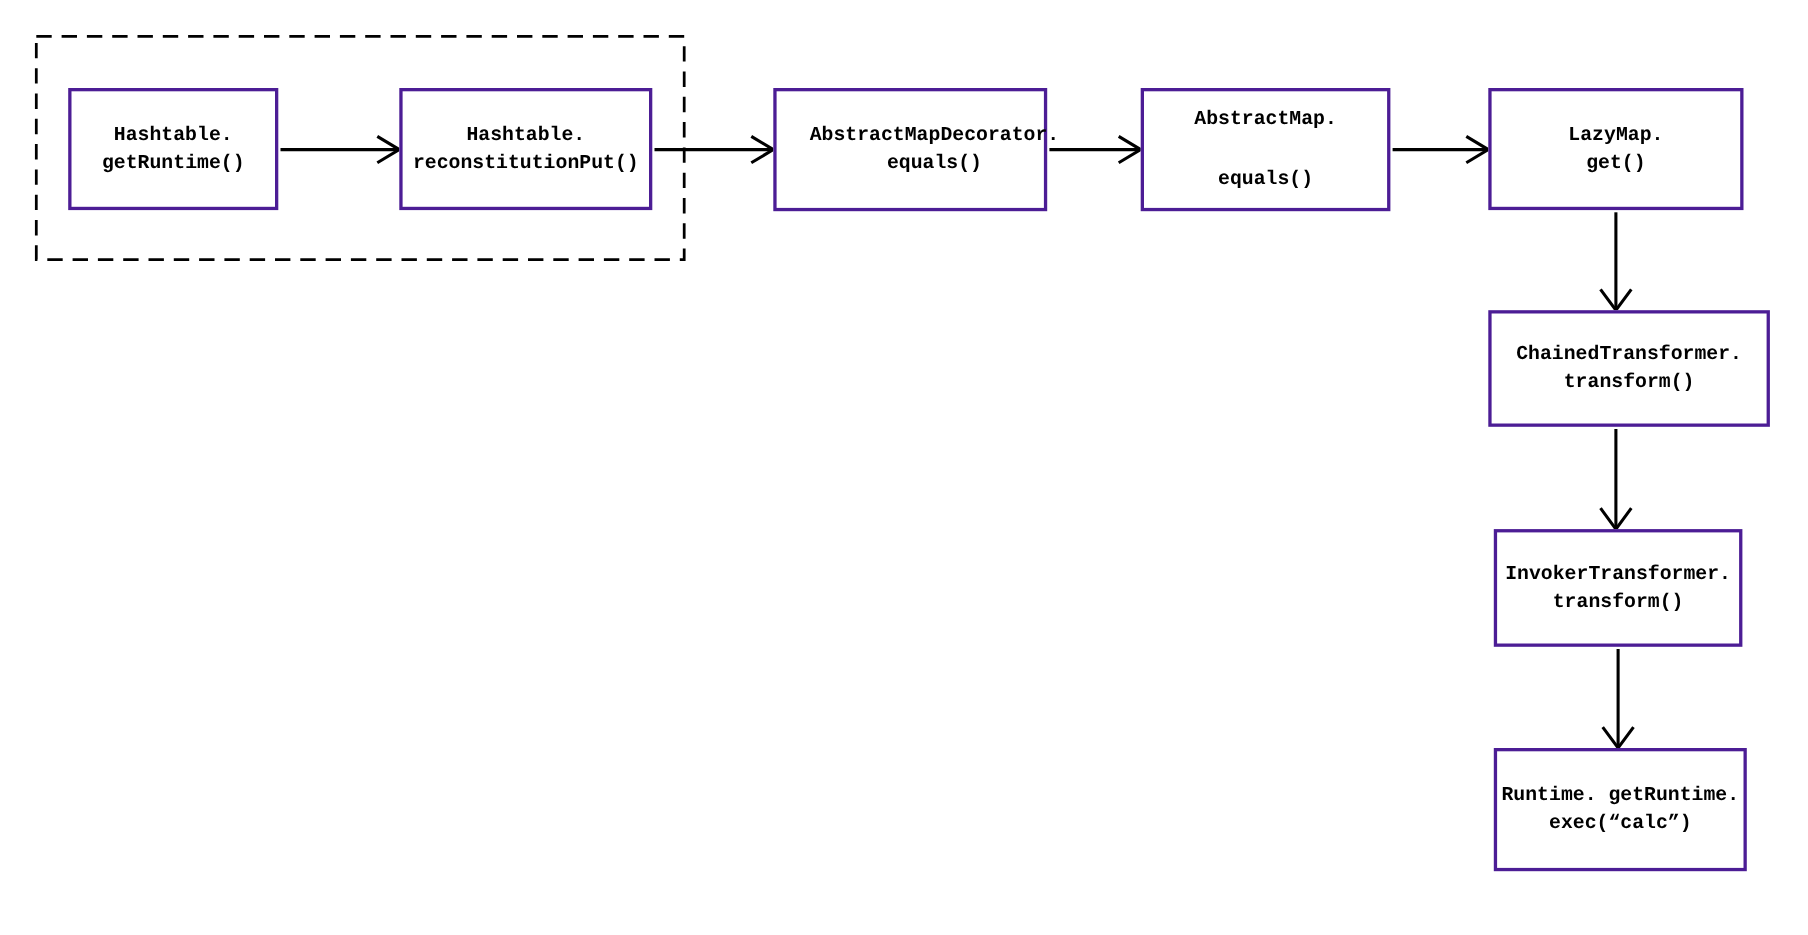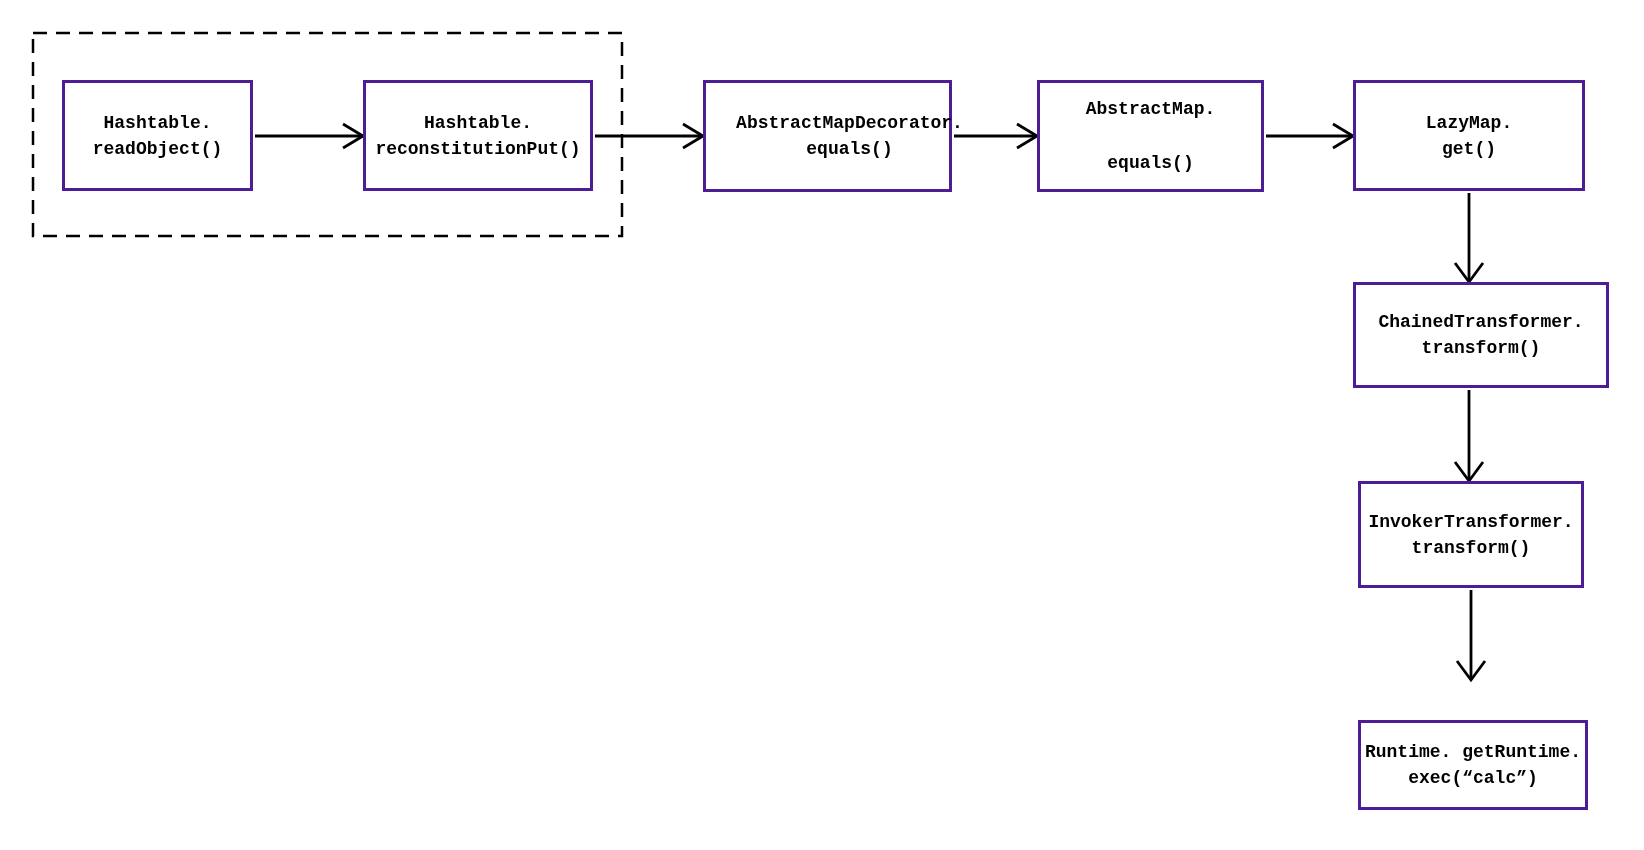--- a/index.html
+++ b/index.html
@@ -31,21 +31,21 @@
     white-space:nowrap;
   }
   
   .n1{left:62px;  top:80px;  width:191px; height:111px;}
   .n2{left:363px; top:80px;  width:230px; height:111px;}
   .n3{left:703px; top:80px;  width:249px; height:112px;padding-left:44px;}
   .n4{left:1037px;top:80px;  width:227px; height:112px;gap:28px;}
   .n5{left:1353px;top:80px;  width:232px; height:111px;}
   .n6{left:1353px;top:282px; width:256px; height:106px;}
   .n7{left:1358px;top:481px; width:226px; height:107px;}
-  .n8{left:1358px;top:720px; width:230px; height:90px;}
+  .n8{left:1358px;top:680px; width:230px; height:112px;}
 </style>
 </head>
 <body>
 
 <div class="canvas">
 
   <svg class="connector-layer" width="1644" height="850" viewBox="0 0 1644 850" fill="none" stroke="#000000" xmlns="http://www.w3.org/2000/svg">
 
     <rect x="33" y="33" width="589" height="203" stroke-width="2.5" stroke-dasharray="14 9"></rect>
 
@@ -75,21 +75,21 @@
       <polyline points="1455,462 1469,481 1483,462"></polyline>
     </g>
     <g stroke-width="2.8">
       <line x1="1471" y1="590" x2="1471" y2="679"></line>
       <polyline points="1457,661 1471,680 1485,661"></polyline>
     </g>
   </svg>
 
   <div class="node n1">
     <span>Hashtable.</span>
-    <span>readObject()</span>
+    <span>getRuntime()</span>
   </div>
 
   <div class="node n2">
     <span>Hashtable.</span>
     <span>reconstitutionPut()</span>
   </div>
 
   <div class="node n3">
     <span>AbstractMapDecorator.</span>
     <span>equals()</span>

